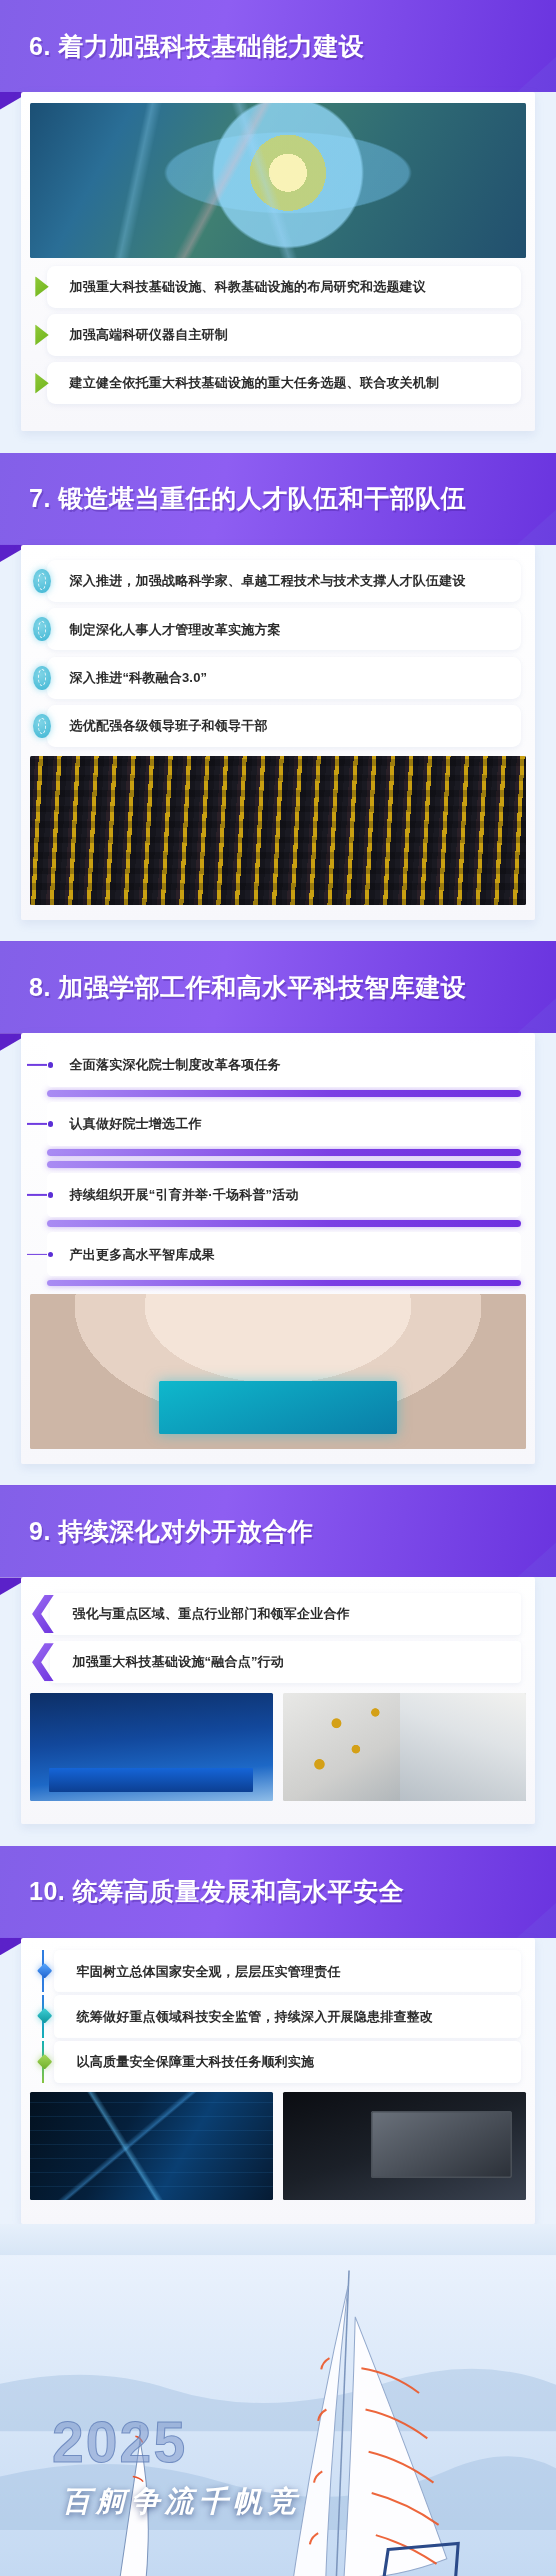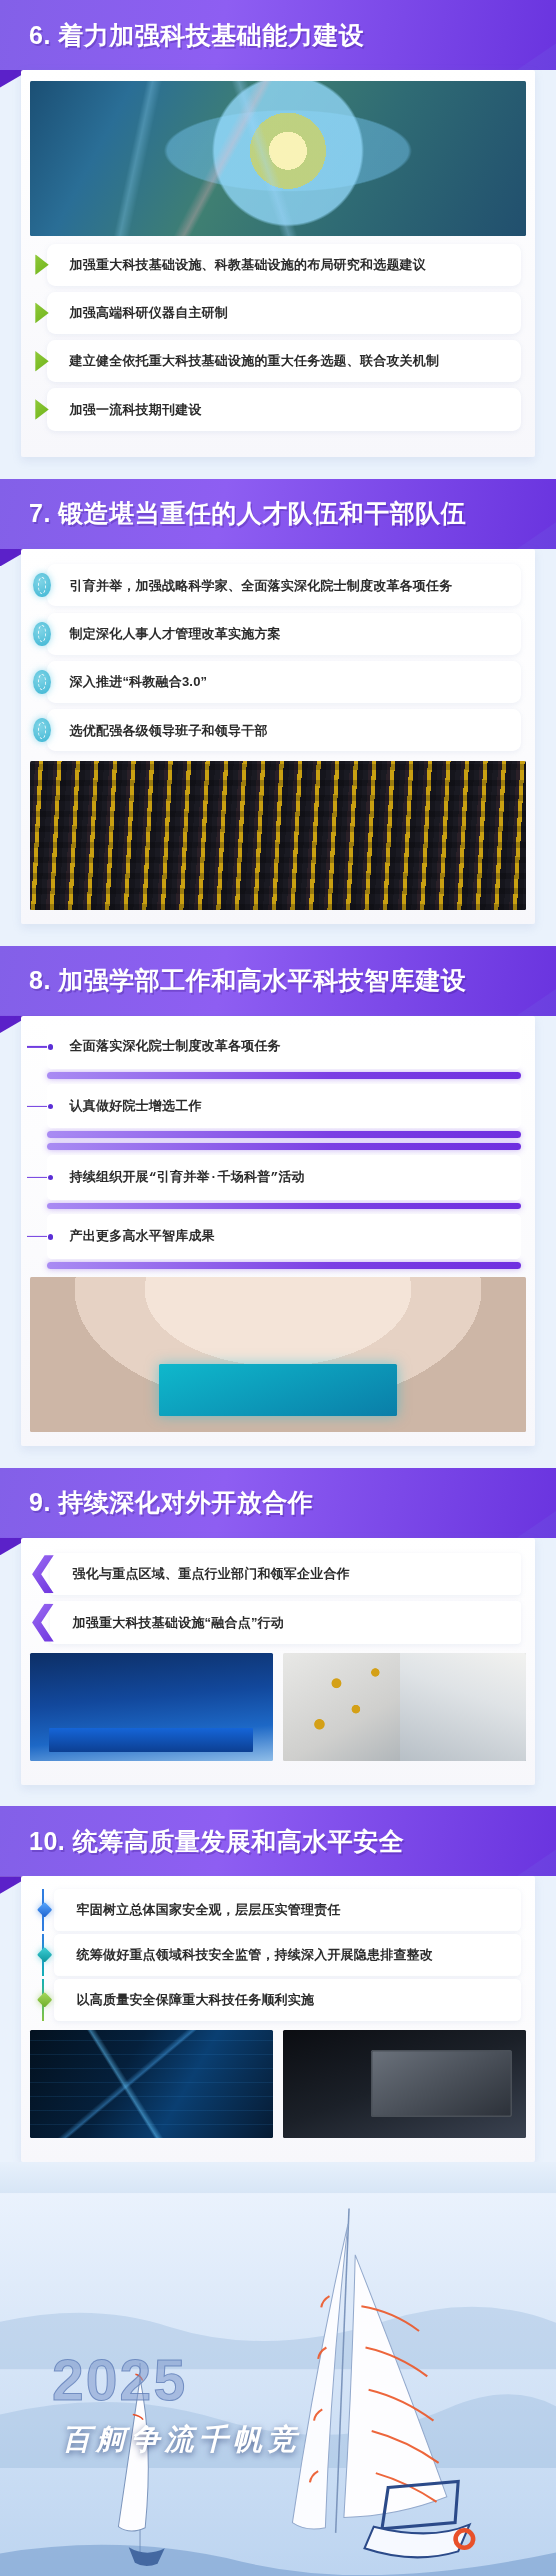--- a/index.html
+++ b/index.html
@@ -7,21 +7,21 @@
   body {
     width:556px; height:3988px;
     font-family:"Liberation Sans","DejaVu Sans",sans-serif;
     background:#eaf2fc;
     overflow:hidden;
     position:relative;
   }
   
   .banner{
     position:relative;
-    height:70px;
+    height:92px;
     background:linear-gradient(100deg,#7d56e0 0%,#8b5cf0 35%,#6b3fe0 100%);
     display:flex; align-items:center;
     overflow:visible;
   }
   .banner .clip{
     position:absolute; inset:0;
     background:linear-gradient(100deg,#8360e8 0%,#8e5ef2 40%,#6a34df 100%);
     clip-path:polygon(0 0, 100% 0, 100% 62%, 93% 100%, 0 100%);
   }
   .banner .notch{
@@ -84,21 +84,21 @@
     border-radius:50%;
     background:radial-gradient(circle at 40% 35%,#7fd4e6,#3fb6d4);
     box-shadow:0 0 7.2px rgba(90,200,230,.6);
   }
   .bul.oval::after{
     content:"";position:absolute;inset:3.6px 4.6px;
     border:1px dashed rgba(255,255,255,.85);border-radius:50%;
   }
   
   .item.line-item{ margin:0 14.4px 0 26px; border-radius:5.2px; box-shadow:none;
-     background:#fff; padding:12.4px 13.4px 12.4px 23px;font-family:Liberation Mono, monospace;}
+     background:#fff; padding:12.4px 13.4px 12.4px 23px;}
   .sep{
     height:6.7px; margin:3.1px 14.4px 5.2px 26px; border-radius:3.6px;
     background:linear-gradient(90deg,#a98bf3,#7b3fe4 60%,#6f2fe0);
     box-shadow:0 0 6.2px rgba(130,80,230,.45);
   }
   .bul.dashdot{
     left:-19.6px;width:28px;height:6.2px;background:none;display:flex;align-items:center;
   }
   .bul.dashdot i{ display:block;width:19.6px;height:1.5px;background:#6f3ce0;}
   .bul.dashdot b{ display:block;width:5.7px;height:5.7px;border-radius:50%;background:#5b2fd6;margin-left:1px;}
@@ -202,38 +202,34 @@
     <span class="txt">加强重大科技基础设施、科教基础设施的布局研究和选题建议</span>
   </div>
   <div class="item">
     <span class="bul arrow"></span>
     <span class="txt">加强高端科研仪器自主研制</span>
   </div>
   <div class="item">
     <span class="bul arrow"></span>
     <span class="txt">建立健全依托重大科技基础设施的重大任务选题、联合攻关机制</span>
   </div>
-  <div class="item">
-    <span class="bul arrow"></span>
-    <span class="txt">加强一流科技期刊建设</span>
-  </div>
   <div class="gap-s"></div>
 </div>
 
 <div class="gap"></div>
 
 <div class="banner">
   <div class="clip"></div>
   <h2>7. 锻造堪当重任的人才队伍和干部队伍</h2>
   <div class="notch"></div>
 </div>
 <div class="panel">
   <div class="item">
     <span class="bul oval"></span>
-    <span class="txt">引育并举，加强战略科学家、全面落实深化院士制度改革各项任务</span>
+    <span class="txt">深入推进，加强战略科学家、卓越工程技术与技术支撑人才队伍建设</span>
   </div>
   <div class="item">
     <span class="bul oval"></span>
     <span class="txt">制定深化人事人才管理改革实施方案</span>
   </div>
   <div class="item">
     <span class="bul oval"></span>
     <span class="txt">深入推进“科教融合3.0”</span>
   </div>
   <div class="item">

